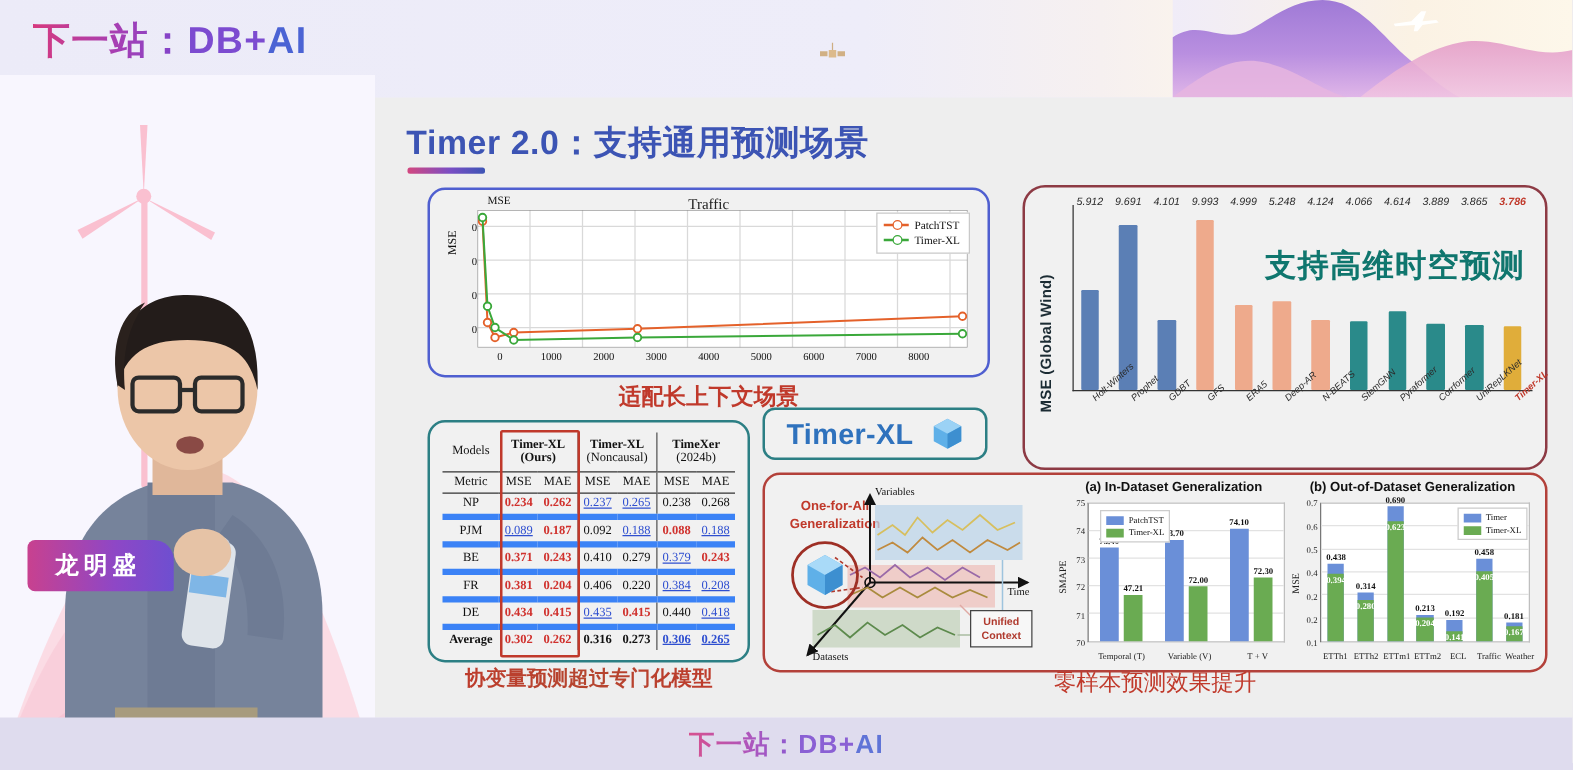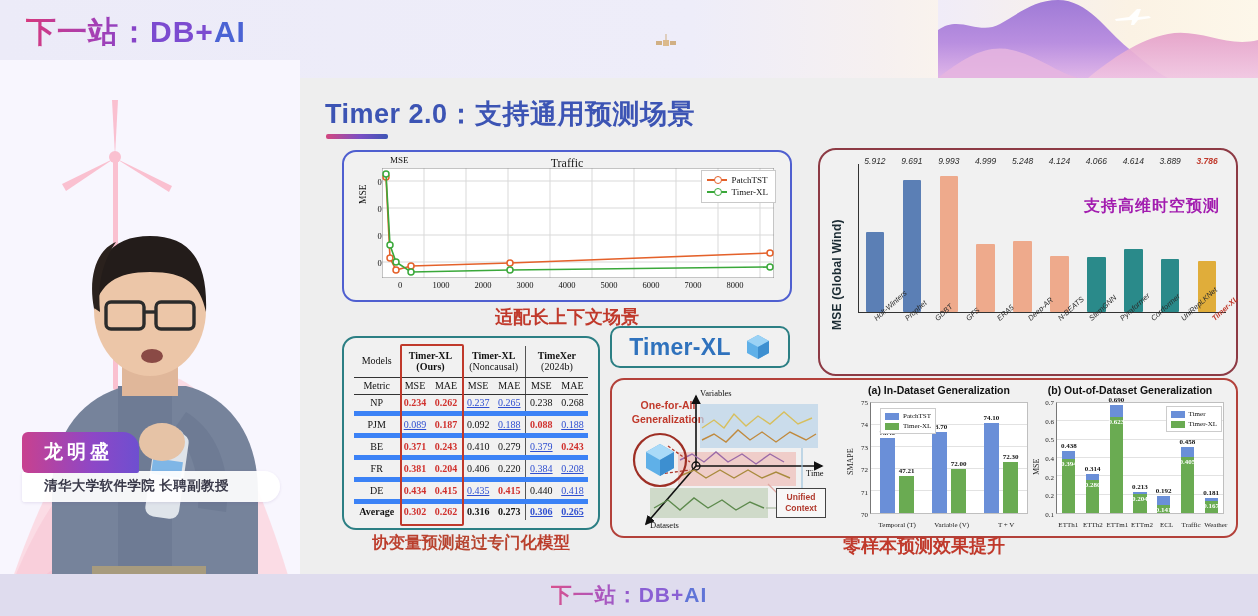--- a/index.html
+++ b/index.html
@@ -127,21 +127,21 @@
   }
   .badge-timerxl .t {
     font-size:23px; font-weight:800; color:#2f72bd; letter-spacing:.3px;
   }
   .panel-zero {
     left:310px; top:300px; width:628px; height:160px;
     border:2px solid #b3413a; border-radius:14px;
   }
   .cap-zero {
     position:absolute; left:310px; top:456px; width:628px; height:28px;
-    text-align:center; color:#c0392b; font-weight:700; font-size:18px;
+    text-align:center; color:#c0392b; font-weight:400; font-size:18px;
   }
 
   
   .tc-title { position:absolute; left:0; top:4px; width:100%; text-align:center;
               font-family:"Liberation Serif", serif; font-size:12px; color:#222; }
   .tc-mse-top { position:absolute; left:46px; top:3px; font-family:"Liberation Serif",serif; font-size:9px; color:#111; }
   .tc-ylabel { position:absolute; left:14px; top:52px; transform:rotate(-90deg); transform-origin:left top;
                font-family:"Liberation Serif",serif; font-size:9.5px; color:#111; }
   .tc-ytick { position:absolute; font-family:"Liberation Serif",serif; font-size:8.5px; color:#111; text-align:right; width:26px; }
   .tc-xtick { position:absolute; font-family:"Liberation Serif",serif; font-size:8.5px; color:#111; text-align:center; width:30px; }
@@ -156,21 +156,21 @@
     content:''; position:absolute; left:7px; top:-3px; width:6px; height:6px;
     border-radius:50%; background:#fff; border:1.6px solid currentColor;
   }
 
   
   .wind-ylabel {
     position:absolute; left:10px; top:180px; transform:rotate(-90deg); transform-origin:left top;
     font-size:12px; font-weight:700; color:#1b2b33; letter-spacing:.2px;
   }
   .wind-note {
-    position:absolute; right:16px; top:46px; font-size:16px; font-weight:800; color:#a21caf; letter-spacing:1px;
+    position:absolute; right:16px; top:46px; font-size:25px; font-weight:800; color:#0f766e; letter-spacing:1px;
   }
   .wind-plot { position:absolute; left:40px; top:18px; right:14px; bottom:62px; }
   .wind-bars { position:absolute; left:0; right:0; bottom:0; top:0; display:flex; align-items:flex-end; gap:7px; }
   .wb { flex:1; position:relative; display:flex; flex-direction:column; justify-content:flex-end; align-items:center; height:100%; }
   .wb .bar { width:62%; border-radius:1px; }
   .wb .val { position:absolute; bottom:100%; margin-bottom:2px; font-size:8.5px; color:#2b2b2b; white-space:nowrap; font-style:italic; }
   .wb.hl .val { color:#c0392b; font-weight:700; }
   .wind-axis-x { position:absolute; left:38px; right:10px; bottom:61px; height:1px; background:#333; }
   .wind-axis-y { position:absolute; left:38px; top:14px; bottom:61px; width:1px; background:#333; }
   .wind-xlabels { position:absolute; left:40px; right:14px; bottom:6px; height:54px; display:flex; gap:7px; }
@@ -327,21 +327,20 @@
       </svg>
     </div>
   </div>
 
   <div class="header-logo">
     <span class="lg-cn">下一站：</span><span class="lg-db">DB</span><span class="lg-plus">+</span><span class="lg-ai">AI</span>
   </div>
 
   <div class="nameplate">
     <div class="np-name">龙明盛</div>
-    <div class="np-affil">清华大学软件学院 长聘副教授</div>
   </div>
 
   <div class="slide">
 
     <div class="slide-title">Timer 2.0：支持通用预测场景</div>
     <div class="title-underline"></div>
 
     <div class="panel panel-traffic">
       <div class="tc-title">Traffic</div>
       <div class="tc-mse-top">MSE</div>
@@ -431,20 +430,24 @@
         <div class="wind-bars" id="wind-bars">
             <div class="wb">
               <span class="val">5.912</span>
               <div class="bar" style="height: 55.7736%; background: rgb(91, 127, 181);"></div>
             </div>
             <div class="wb">
               <span class="val">9.691</span>
               <div class="bar" style="height: 91.4245%; background: rgb(91, 127, 181);"></div>
             </div>
             <div class="wb">
+              <span class="val">4.101</span>
+              <div class="bar" style="height: 38.6887%; background: rgb(91, 127, 181);"></div>
+            </div>
+            <div class="wb">
               <span class="val">9.993</span>
               <div class="bar" style="height: 94.2736%; background: rgb(238, 170, 140);"></div>
             </div>
             <div class="wb">
               <span class="val">4.999</span>
               <div class="bar" style="height: 47.1604%; background: rgb(238, 170, 140);"></div>
             </div>
             <div class="wb">
               <span class="val">5.248</span>
               <div class="bar" style="height: 49.5094%; background: rgb(238, 170, 140);"></div>
@@ -457,20 +460,24 @@
               <span class="val">4.066</span>
               <div class="bar" style="height: 38.3585%; background: rgb(42, 138, 138);"></div>
             </div>
             <div class="wb">
               <span class="val">4.614</span>
               <div class="bar" style="height: 43.5283%; background: rgb(42, 138, 138);"></div>
             </div>
             <div class="wb">
               <span class="val">3.889</span>
               <div class="bar" style="height: 36.6887%; background: rgb(42, 138, 138);"></div>
+            </div>
+            <div class="wb">
+              <span class="val">3.865</span>
+              <div class="bar" style="height: 36.4623%; background: rgb(42, 138, 138);"></div>
             </div>
             <div class="wb hl">
               <span class="val">3.786</span>
               <div class="bar" style="height: 35.717%; background: rgb(224, 173, 58);"></div>
             </div>
           </div>
       </div>
       <div class="wind-xlabels" id="wind-xlabels">
           <div class="wxl">
             <span>Holt-Winters</span>

